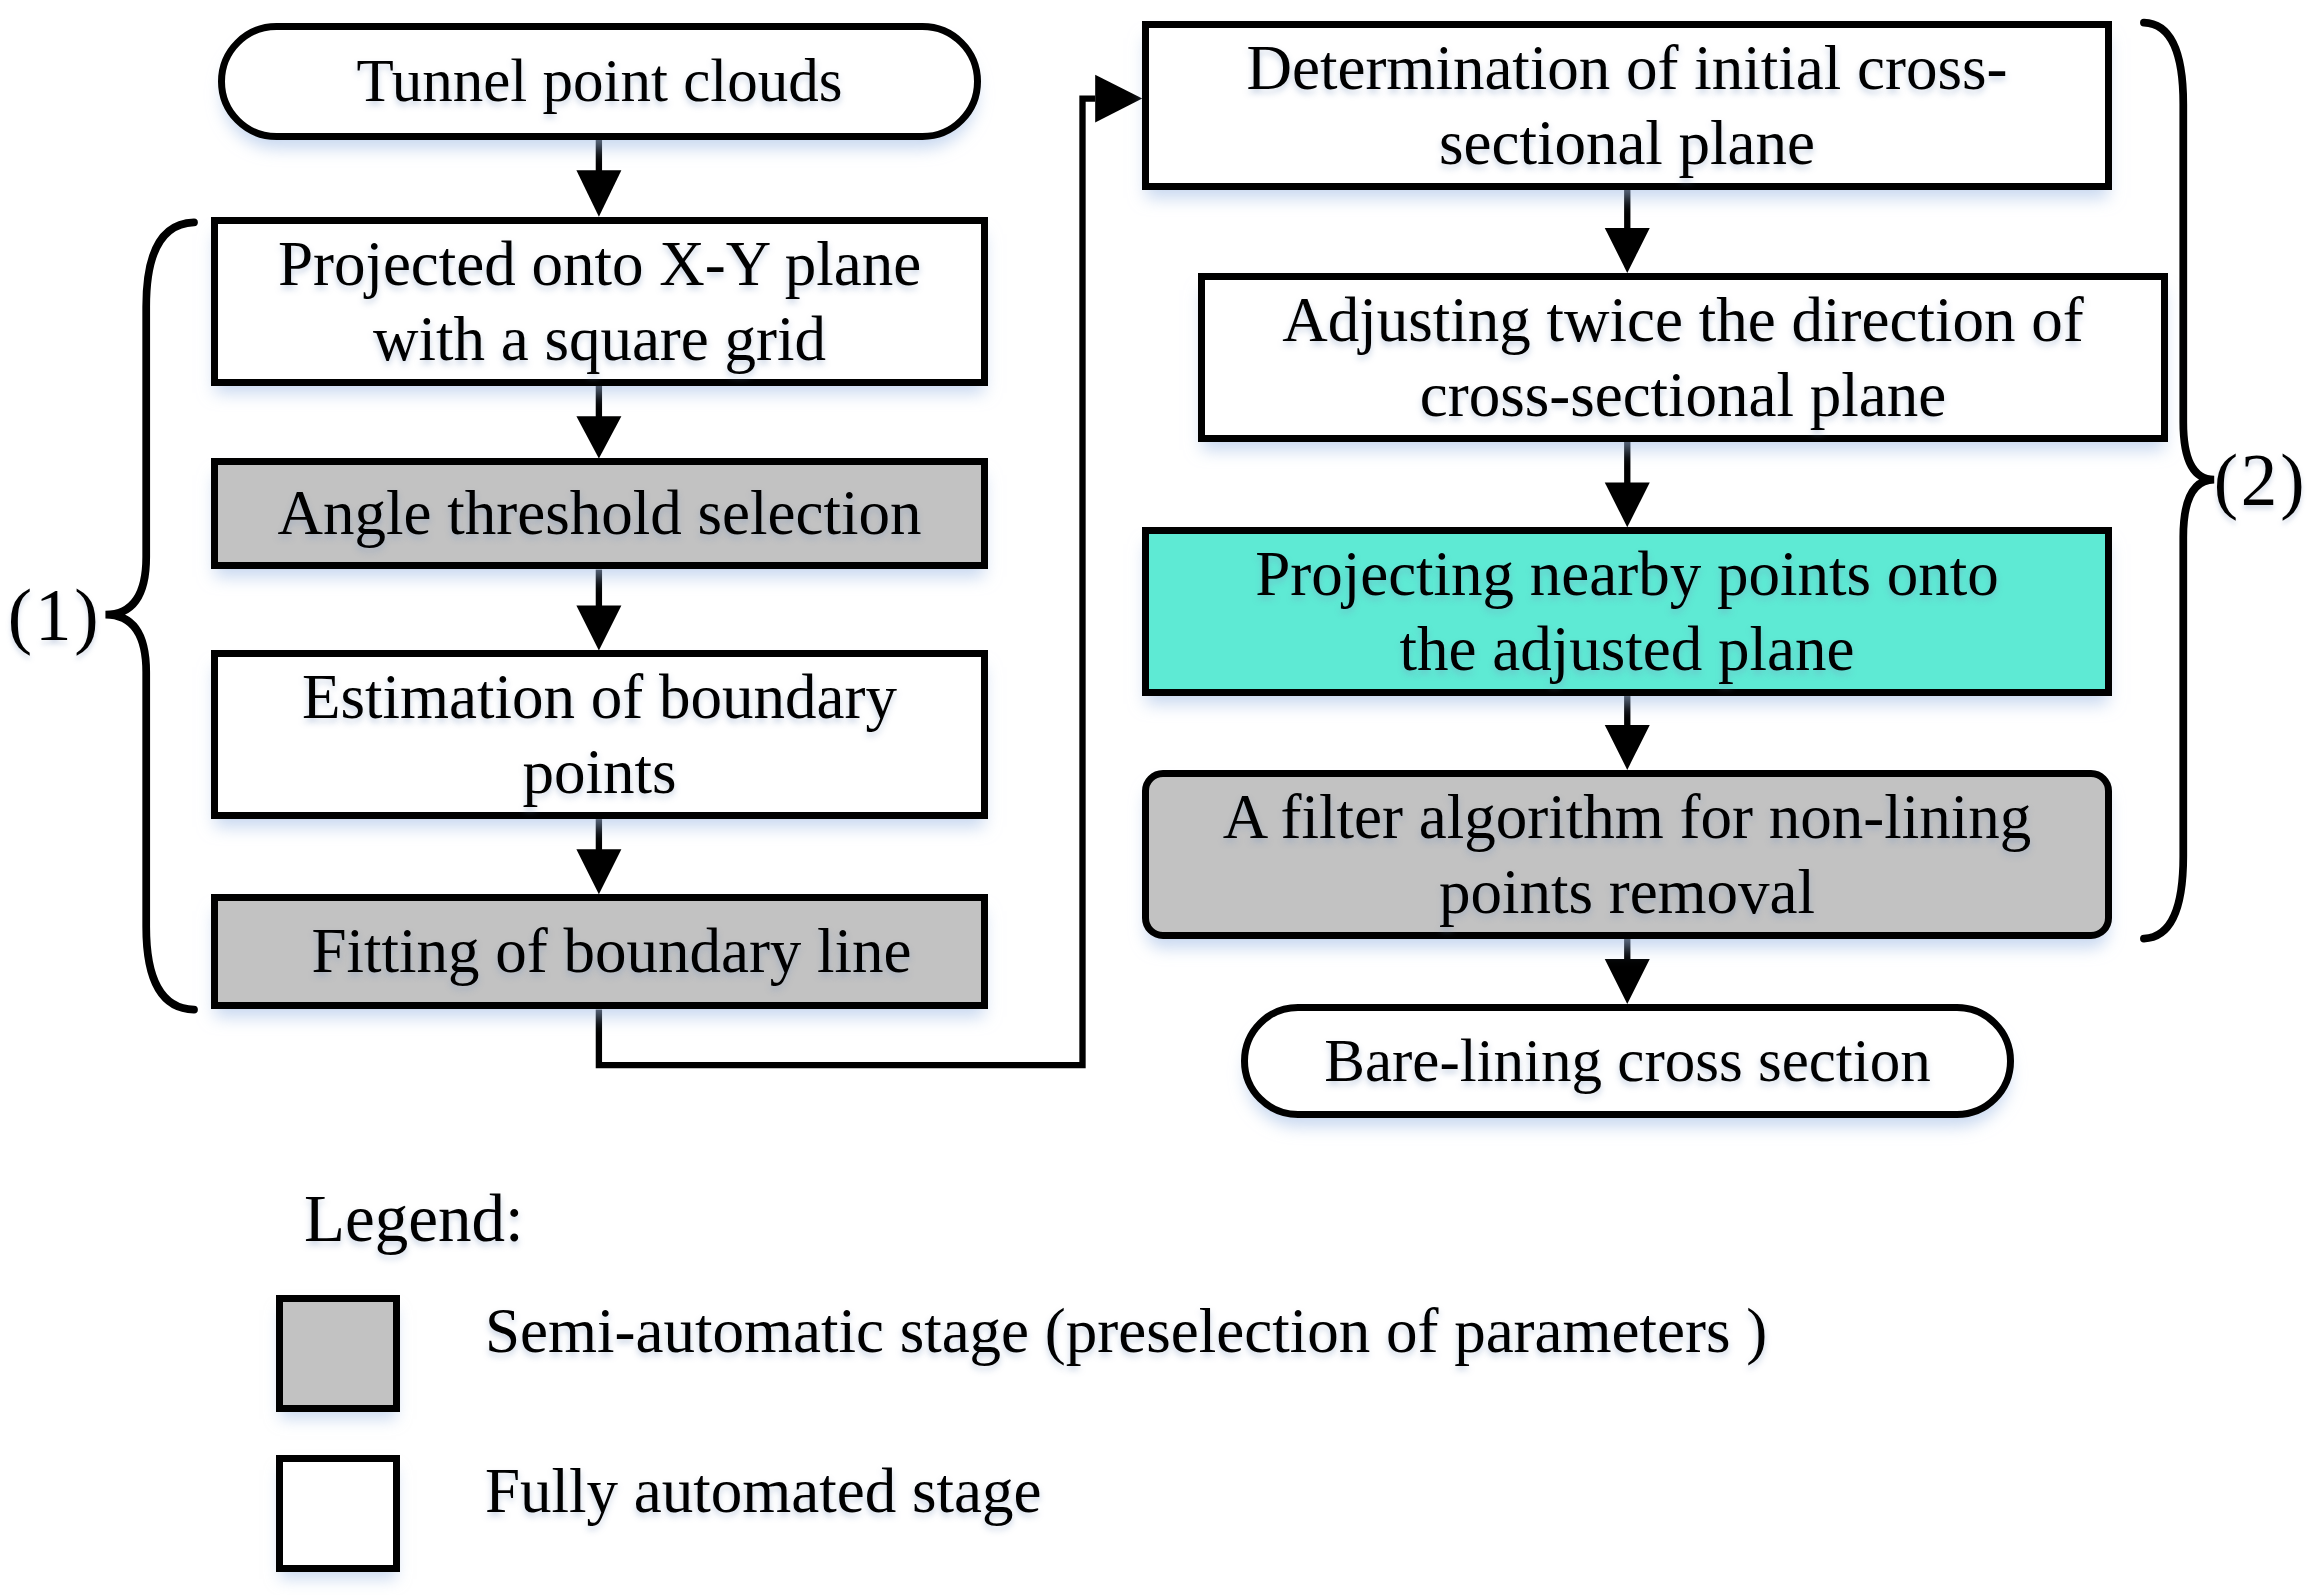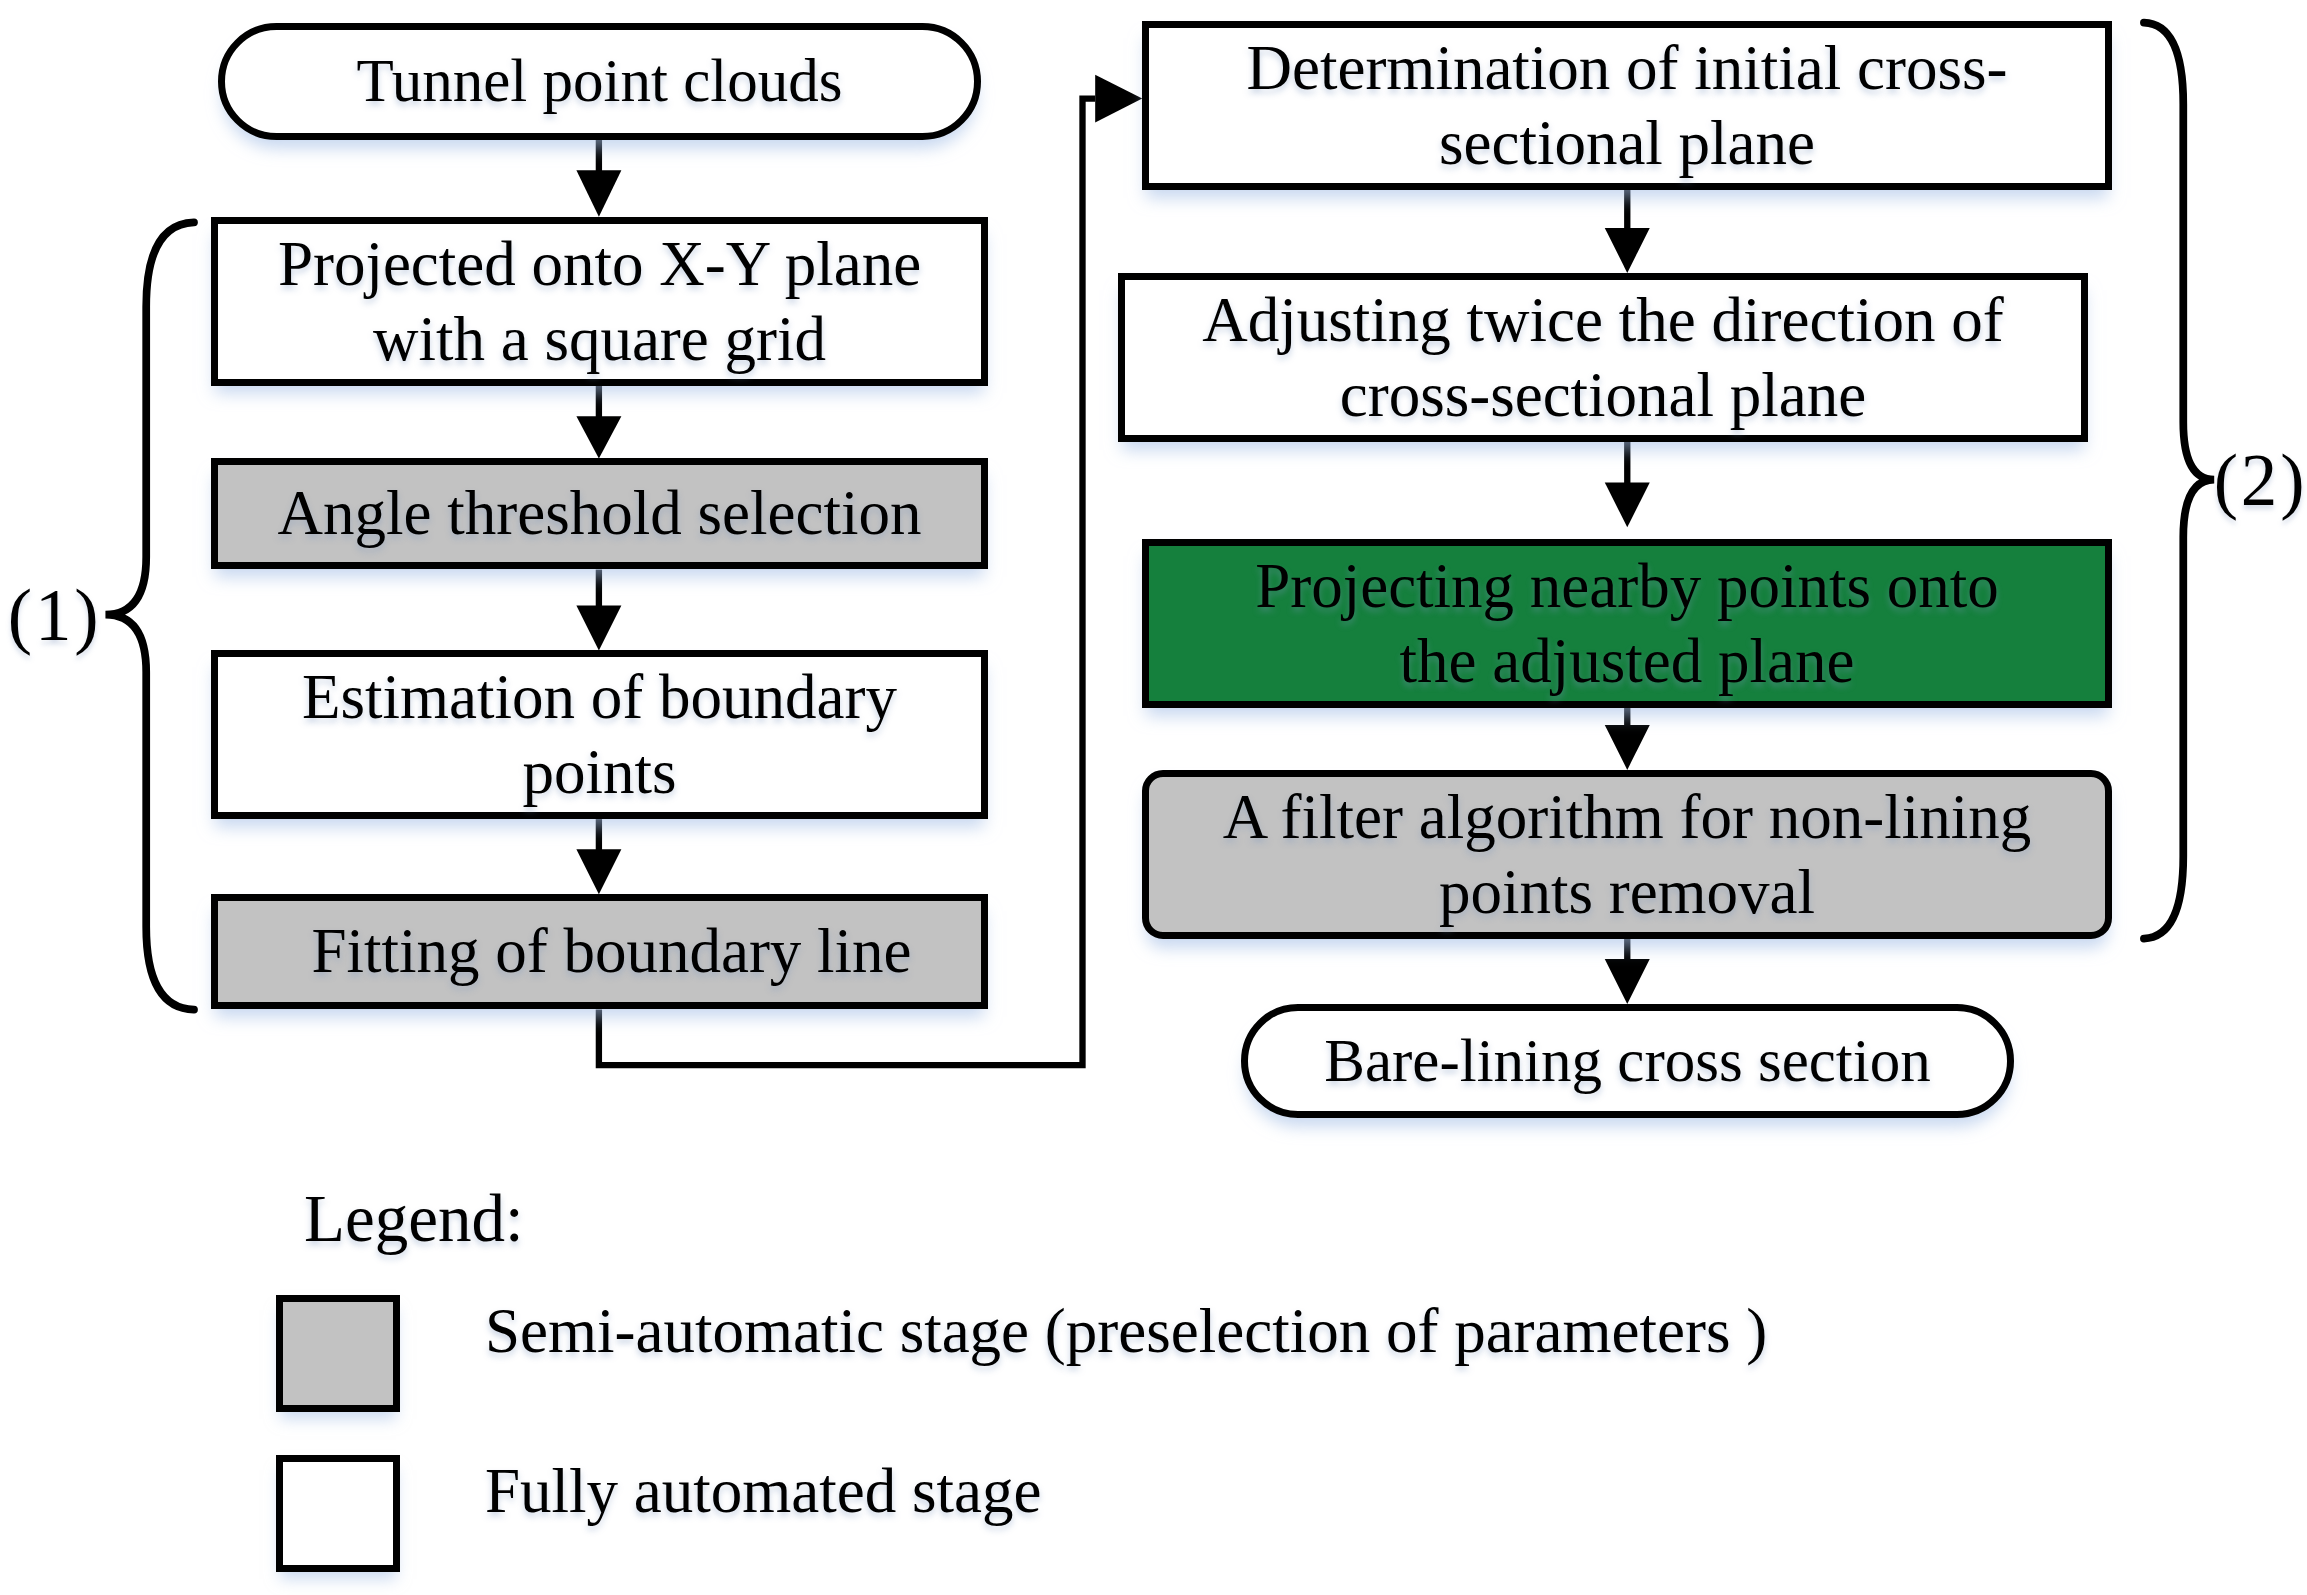--- a/index.html
+++ b/index.html
@@ -79,21 +79,21 @@
     text-shadow: 0 4.2px 6.3px rgba(125,150,190,0.42);
   }
 
   
   #n-start { left: 218px;  top: 22.5px;   width: 763px; height: 117px; }
   #n-l1    { left: 211px;  top: 217px;  width: 777px; height: 169px; }
   #n-l2    { left: 211px;  top: 458px;  width: 777px; height: 111px; }
   #n-l3    { left: 211px;  top: 650px;  width: 777px; height: 169px; }
   #n-l4    { left: 211px;  top: 894px; width: 777px; height: 115px; padding-left: 24px; }
   #n-r1    { left: 1142px; top: 21px;   width: 970px; height: 169px; }
-  #n-r2    { left: 1118px; top: 273px;  width: 970px; height: 169px; }
+  #n-r2    { left: 1198px; top: 273px;  width: 970px; height: 169px; }
   #n-r3    { left: 1142px; top: 527px;  width: 970px; height: 169px; }
   #n-r4    { left: 1142px; top: 770px; width: 970px; height: 169px; border-radius: 21px; }
   #n-end   { left: 1241px; top: 1004px; width: 773px; height: 114px; }
 
   #stage1 { left: 5.6px;    top: 568px; width: 98px; height: 96px; }
   #stage2 { left: 2214px; top: 433px; width: 93px; height: 96px; }
 </style>
 </head>
 <body>
 
@@ -172,21 +172,21 @@
   <div class="node" id="n-r1" style="background-color: rgb(255, 255, 255);">
     <span class="node-label">Determination of initial cross-
 sectional plane</span>
   </div>
 
   <div class="node" id="n-r2" style="background-color: rgb(255, 255, 255);">
     <span class="node-label">Adjusting twice the direction of
 cross-sectional plane</span>
   </div>
 
-  <div class="node" id="n-r3" style="background-color: #15803d; margin-top: 12px;">
+  <div class="node" id="n-r3" style="background-color: #5eead4;">
     <span class="node-label">Projecting nearby points onto
 the adjusted plane</span>
   </div>
 
   <div class="node" id="n-r4" style="background-color: rgb(194, 194, 194);">
     <span class="node-label">A filter algorithm for non-lining
 points removal</span>
   </div>
 
   <div class="node terminator" id="n-end">

